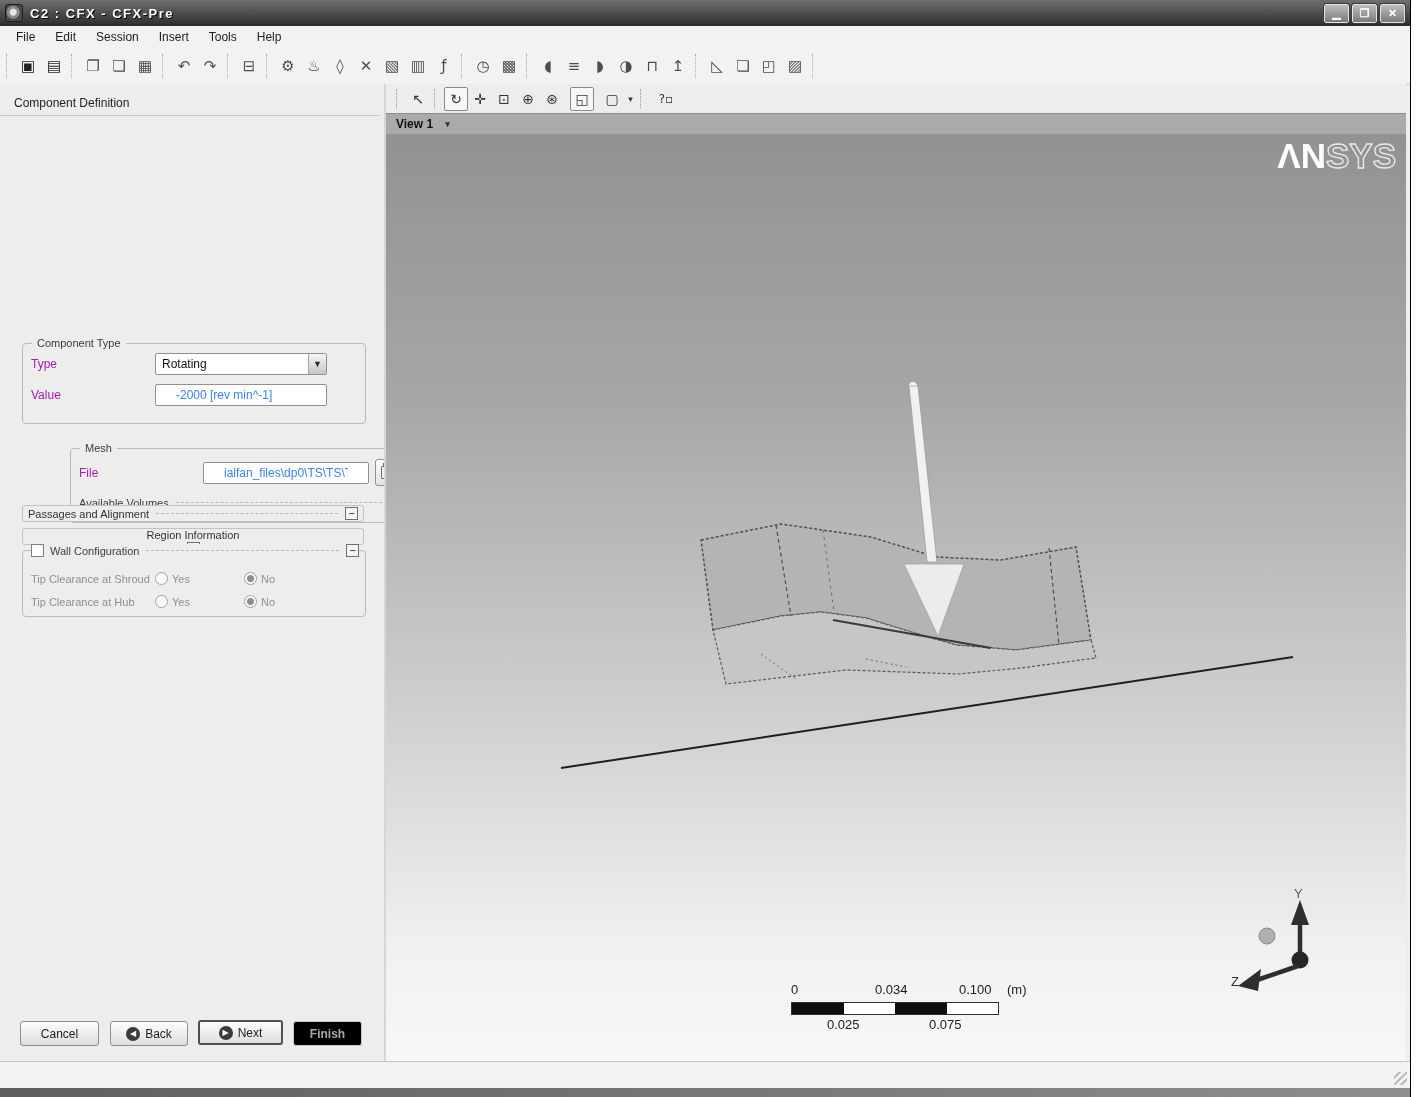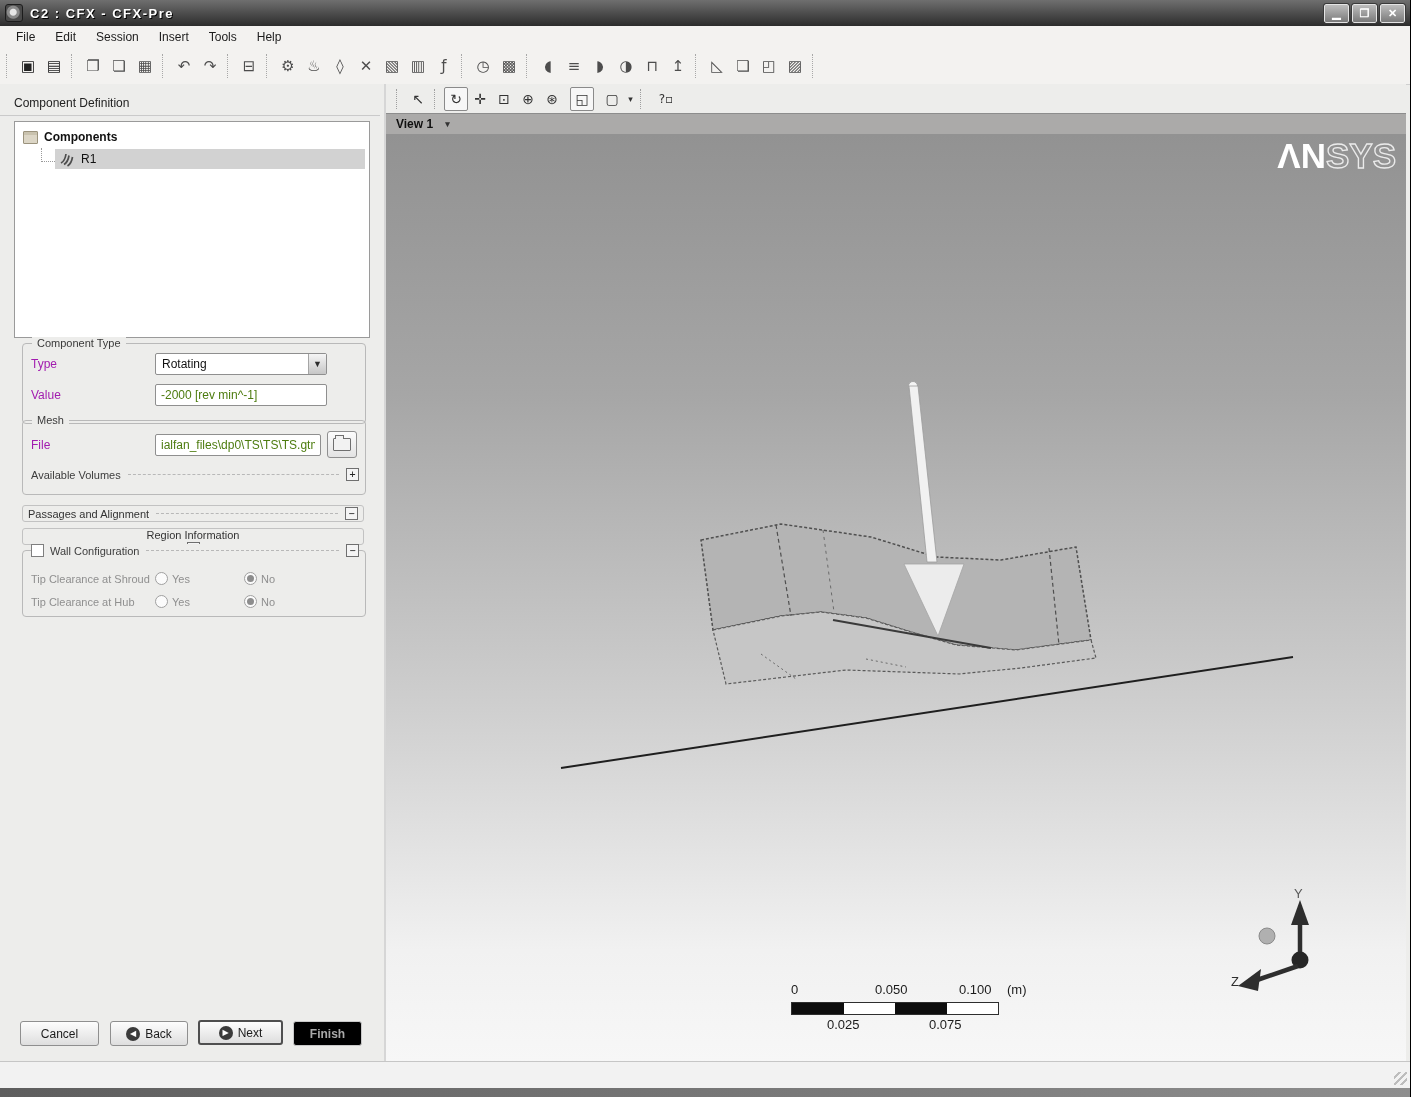--- a/index.html
+++ b/index.html
@@ -33,21 +33,21 @@
   .branch{width:13px;height:13px;border-left:1px dotted #9a9a9a;border-bottom:1px dotted #9a9a9a;margin-left:26px;margin-bottom:9px;}
   .sel-row{flex:1;display:flex;align-items:center;background:#d2d2d2;height:20px;margin-right:4px;}
   .r1-icon{margin:0 6px 0 4px;}
   
   .gb{position:absolute;left:22px;width:342px;border:1px solid #b9b9b9;border-radius:4px;}
   .gb-legend{position:absolute;top:-7px;left:9px;background:#ededeb;padding:0 5px;font-size:11px;color:#3a3a3a;}
   .flabel{position:absolute;left:8px;font-size:12px;color:#a21caf;}
   .combo{position:absolute;display:flex;border:1px solid #8f8f8f;border-radius:2px;background:#fff;height:22px;box-sizing:border-box;}
   .combo-text{flex:1;font-size:12px;padding:3px 6px;color:#111;white-space:nowrap;overflow:hidden;border-radius:10px;}
   .combo-btn{width:18px;background:linear-gradient(#f5f5f5,#c6c6c6);border:none;border-left:1px solid #a5a5a5;font-size:9px;color:#2c2c2c;display:flex;align-items:center;justify-content:center;padding:0;}
-  .tinput{position:absolute;height:22px;border:1px solid #8f8f8f;border-radius:2px;background:#fff;font-size:12px;padding:0 5px;font-family:inherit;color:#4d7c0f;box-sizing:border-box;}
+  .tinput{position:absolute;height:22px;border:1px solid #8f8f8f;border-radius:2px;background:#fff;font-size:12px;padding:0 20px;font-family:inherit;color:#3b82f6;box-sizing:border-box;}
   .browse-btn{position:absolute;width:30px;height:27px;border:1px solid #8f8f8f;border-radius:3px;background:linear-gradient(#fcfcfc,#e3e3e3);display:flex;align-items:center;justify-content:center;padding:0;}
   .folder{width:16px;height:11px;border:1px solid #6f6f6f;border-radius:1px;background:#f2f2f2;position:relative;}
   .folder::before{content:"";position:absolute;top:-4px;left:1px;width:7px;height:3px;border:1px solid #6f6f6f;border-bottom:none;background:#f2f2f2;}
   .rollrow{position:absolute;display:flex;align-items:center;font-size:11px;color:#3d3d3d;}
   .dashfill{flex:1;border-top:1px dashed #b8b8b8;margin:0 7px;height:0;}
   .expander{width:13px;height:13px;border:1px solid #6f6f6f;background:#f4f4f4;font-size:10px;line-height:11px;text-align:center;color:#222;padding:0;font-family:"DejaVu Sans Mono",monospace;}
   .secbar{position:absolute;left:22px;width:342px;height:17px;border:1px solid #c2c2c2;border-radius:3px;display:flex;align-items:center;padding:0 5px;box-sizing:border-box;font-size:11px;color:#333;background:#ededeb;}
   .cb{width:11px;height:11px;border:1px solid #7f7f7f;background:#fff;display:inline-block;margin-right:6px;flex:none;}
   .dimrow{position:absolute;display:flex;align-items:center;font-size:11px;color:#8f8f8f;}
   .radio{width:11px;height:11px;border:1px solid #a0a0a0;border-radius:50%;background:#fbfbfb;display:inline-block;position:relative;margin-right:4px;flex:none;}
@@ -222,50 +222,33 @@
           <span>▨</span>
         </button>
     </span>
     <span class="tsep"></span>
   </div>
 
   <div class="leftpanel">
     <div class="panel-title">Component Definition</div>
     <div class="panel-rule"></div>
 
-    <div class="treebox">
-      <div class="tree-row">
-        <span class="root-icon"></span>
-        <span class="tree-root-label">Components</span>
-      </div>
-      <div class="tree-row">
-        <span class="branch"></span>
-        <span class="sel-row">
-          <svg class="r1-icon" width="16" height="16" viewBox="0 0 16 16">
-            <path d="M2 12 Q6 10 7 3" stroke="#4e4e4e" stroke-width="1.7" fill="none"></path>
-            <path d="M5 13.5 Q9 11 10 4.5" stroke="#4e4e4e" stroke-width="1.7" fill="none"></path>
-            <path d="M8.5 15 Q12.5 12.5 13.5 6" stroke="#4e4e4e" stroke-width="1.7" fill="none"></path>
-          </svg>
-          <span>R1</span>
-        </span>
-      </div>
-    </div>
 
     <div class="gb" style="top:259px;height:79px;">
       <span class="gb-legend">Component Type</span>
       <span class="flabel" style="top:13px;">Type</span>
       <span class="combo" style="left:132px;top:9px;width:172px;">
         <span class="combo-text">Rotating</span>
         <button class="combo-btn">▼</button>
       </span>
       <span class="flabel" style="top:44px;">Value</span>
       <input class="tinput" style="left: 132px; top: 40px; width: 172px;" value="-2000 [rev min^-1]">
     </div>
 
-    <div class="gb" style="top:336px;height:73px;">
+    <div class="gb" style="top:364px;height:73px;margin-left:48px;">
       <span class="gb-legend">Mesh</span>
       <span class="flabel" style="top:17px;">File</span>
       <input class="tinput" style="left: 132px; top: 13px; width: 166px;" value="ialfan_files\dp0\TS\TS\TS.gtm">
       <button class="browse-btn" style="left:304px;top:10px;">
         <span class="folder"></span>
       </button>
       <span class="rollrow" style="left:8px;right:6px;top:47px;">
         <span>Available Volumes</span>
         <span class="dashfill"></span>
         <button class="expander">+</button>
@@ -381,21 +364,21 @@
         <line x1="480" y1="525" x2="520" y2="533" stroke="#6a6a6a" stroke-width="1" stroke-dasharray="2 3"></line>
 
         <circle cx="527" cy="252" r="4.5" fill="#f4f4f4" stroke="#9c9c9c" stroke-width="0.8"></circle>
         <polygon points="523,252 532,252 551,428 541,428" fill="#f1f1f1" stroke="#9c9c9c" stroke-width="0.8"></polygon>
         <polygon points="518,430 578,430 552,502" fill="#ececec" stroke="#a5a5a5" stroke-width="0.8"></polygon>
       </svg>
 
       <div class="scale">
         <div class="scale-top">
           <span style="left:0;">0</span>
-          <span style="left:84px;">0.050</span>
+          <span style="left:84px;">0.034</span>
           <span style="left:168px;">0.100</span>
           <span style="left:216px;">(m)</span>
         </div>
         <div class="scale-bar">
           <i class="seg-b"></i>
             <i class="seg-w"></i>
             <i class="seg-b"></i>
             <i class="seg-w"></i>
         </div>
         <div class="scale-bot">

